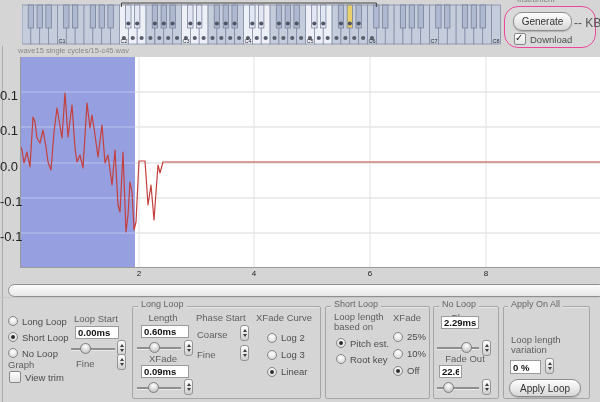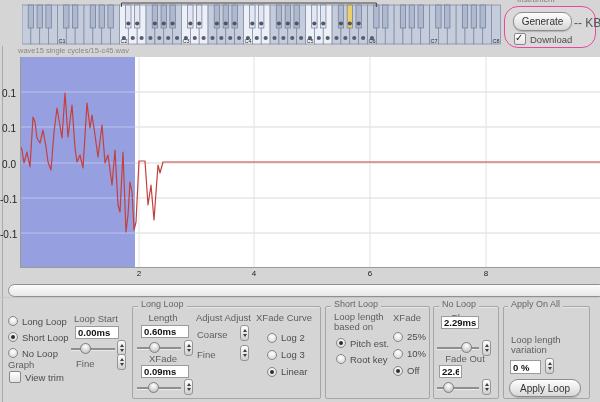--- a/index.html
+++ b/index.html
@@ -18,21 +18,21 @@
   #generate-btn{position:absolute;left:8px;top:5px;width:57px;height:17px;font-size:10px;}
   #kb-size{position:absolute;left:69px;top:9px;font-size:12px;color:#555;white-space:nowrap;}
   #download-row{position:absolute;left:9px;top:26px;display:flex;align-items:center;gap:4px;}
   .cb{width:10px;height:10px;border:1px solid #898989;border-radius:2px;
       background:linear-gradient(#ffffff,#e3e3e3);position:relative;flex:none;}
   .cb.checked::after{content:"\2713";position:absolute;left:0px;top:-2px;font-size:10px;font-weight:bold;color:#222;}
   .cblabel{font-size:9.5px;color:#4c4c4c;white-space:nowrap;}
   
   #wave-title{position:absolute;left:18px;top:46px;font-size:7.5px;color:#888;}
   #plot{position:absolute;left:20px;top:57px;width:580px;height:211px;}
-  .ylab{position:absolute;left:0;width:16px;text-align:right;font-size:10px;color:#222;}
+  .ylab{position:absolute;left:0;width:16px;text-align:center;font-size:13px;color:#222;}
   .xlab{position:absolute;top:269px;font-size:8px;color:#222;transform:translateX(-50%);}
   #scrollbar{position:absolute;left:8px;top:284px;width:598px;height:13px;border:1px solid #8f8f8f;
              border-radius:7px;background:linear-gradient(#fdfdfd,#e7e7e7);box-sizing:border-box;}
   #panel-line{position:absolute;left:0;top:297px;width:600px;height:1px;background:#c7c7c7;}
   
   .collabel{position:absolute;font-size:9.5px;color:#5f5f5f;white-space:nowrap;}
   .center{text-align:center;}
   .gbox{position:absolute;border:1px solid #a6a6a6;border-radius:2px;box-shadow:inset 0 1px 0 rgba(255,255,255,.4);}
   .chip{position:absolute;font-size:9px;color:#666;background:#d5d5d5;padding:0 3px;line-height:10px;}
   .field{position:absolute;height:13px;border:1px solid #9b9b9b;background:#fff;
@@ -357,21 +357,21 @@
 <div id="xfade-label-long" class="collabel center">XFade</div>
 <input id="xfade-field" class="field" readonly="" value="0.09ms" style="">
 <div id="xfade-slider" class="slider">
     <div class="track"></div>
     <div class="thumb" style="left: 10.89px;"></div>
   </div>
 <div id="xfade-stepper" class="stepper">
     <i class="up"></i>
     <i class="dn"></i>
   </div>
-<div id="phase-label" class="collabel">Adjust Adjust</div>
+<div id="phase-label" class="collabel">Phase Start</div>
 <div id="coarse-label" class="collabel">Coarse</div>
 <div id="coarse-stepper" class="stepper">
     <i class="up"></i>
     <i class="dn"></i>
   </div>
 <div id="fine-label-phase" class="collabel">Fine</div>
 <div id="fine-stepper-phase" class="stepper">
     <i class="up"></i>
     <i class="dn"></i>
   </div>

